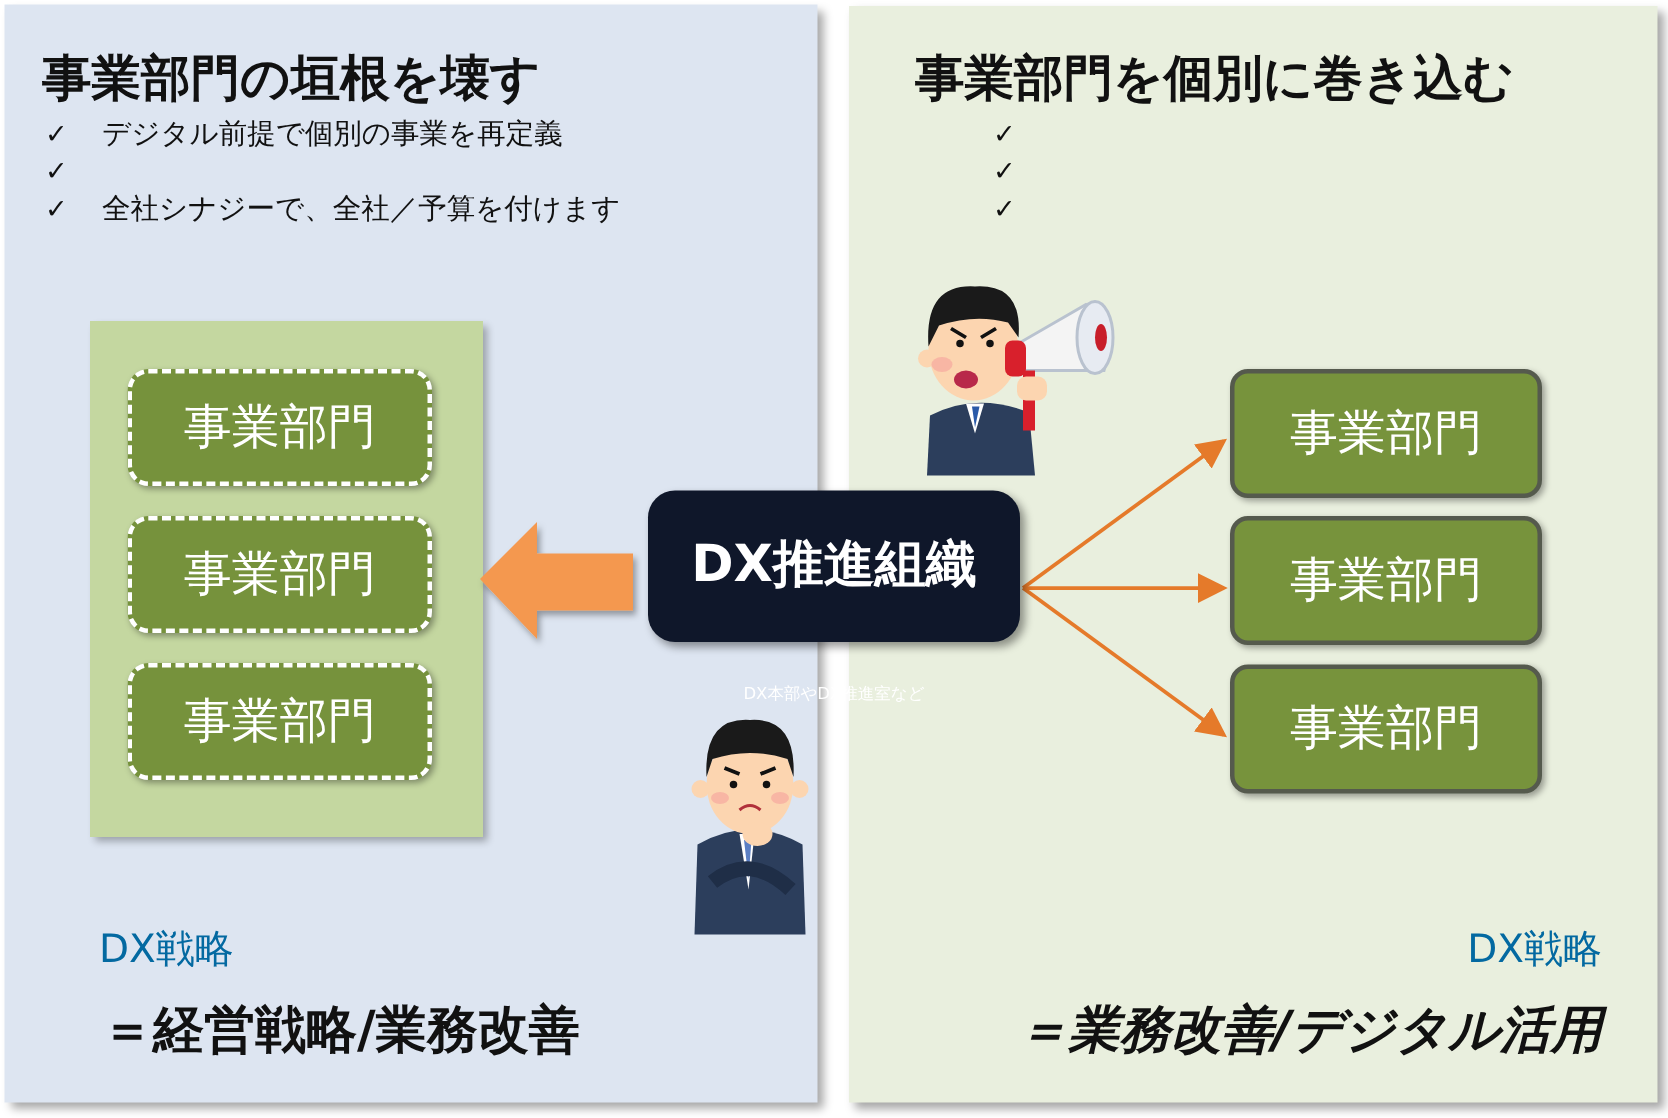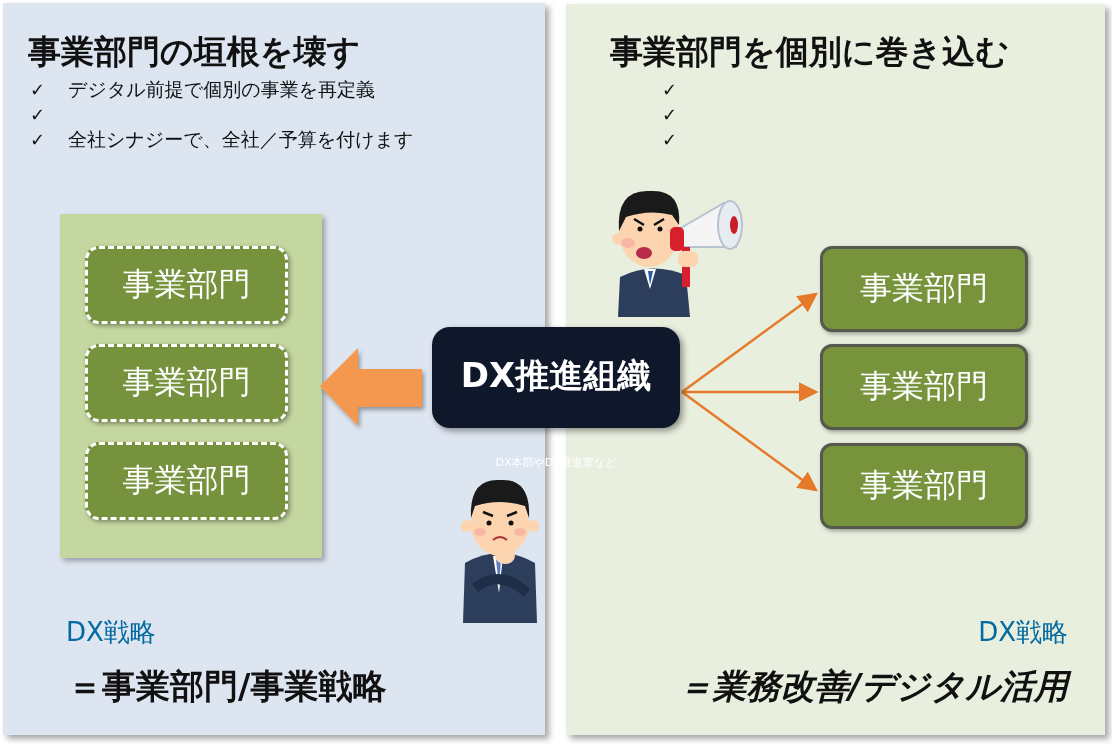--- a/index.html
+++ b/index.html
@@ -92,21 +92,21 @@
   <circle cx="34" cy="55" r="2.5" fill="#111"></circle>
   <circle cx="56" cy="55" r="2.5" fill="#111"></circle>
   <ellipse cx="25" cy="64" rx="6" ry="4" fill="#f7a8a0" opacity="0.7"></ellipse>
   <ellipse cx="65" cy="64" rx="6" ry="4" fill="#f7a8a0" opacity="0.7"></ellipse>
   <path d="M38,72 Q45,66 52,72" stroke="#b0303a" stroke-width="2" fill="none"></path>
   <path d="M20,120 Q45,100 72,125" stroke="#1f2e47" stroke-width="10" fill="none"></path>
   <ellipse cx="50" cy="88" rx="10" ry="8" fill="#fcd5b0"></ellipse>
 </svg>
 
 <div class="strategy-line1 sl1-left">DX戦略</div>
-<div class="strategy-line2 sl2-left">＝事業部門/事業戦略</div>
+<div class="strategy-line2 sl2-left">＝経営戦略/業務改善</div>
 
 <div class="panel panel-right"></div>
 <div class="heading heading-right">事業部門を個別に巻き込む</div>
 <ul class="bullets bullets-right">
   <li>
       <span class="check">✓</span>
     </li>
   <li>
       <span class="check">✓</span>
     </li>

